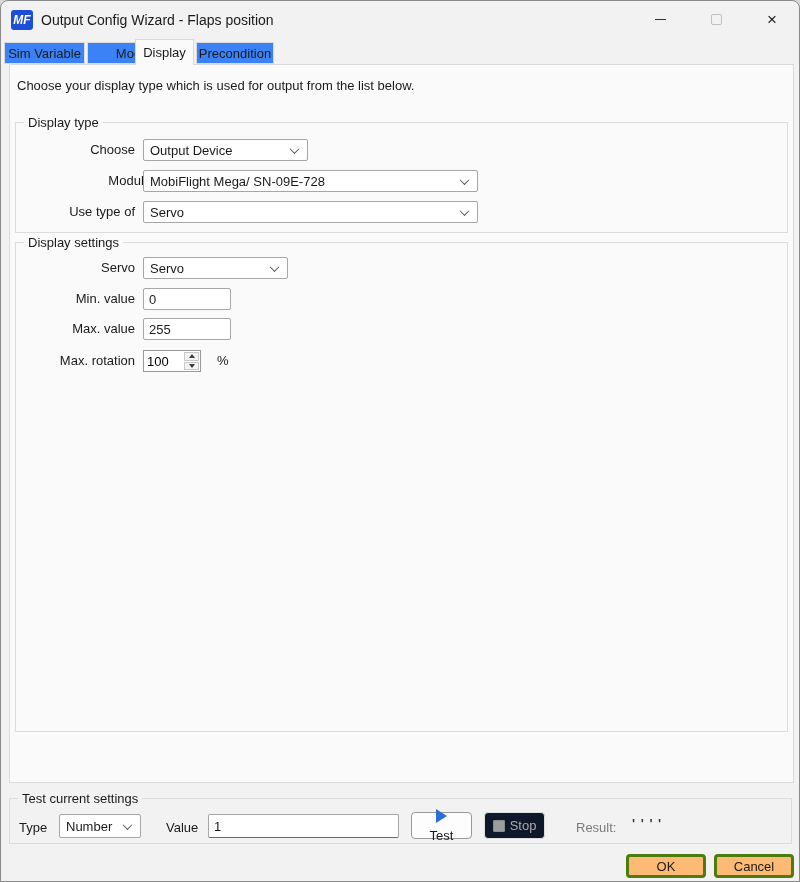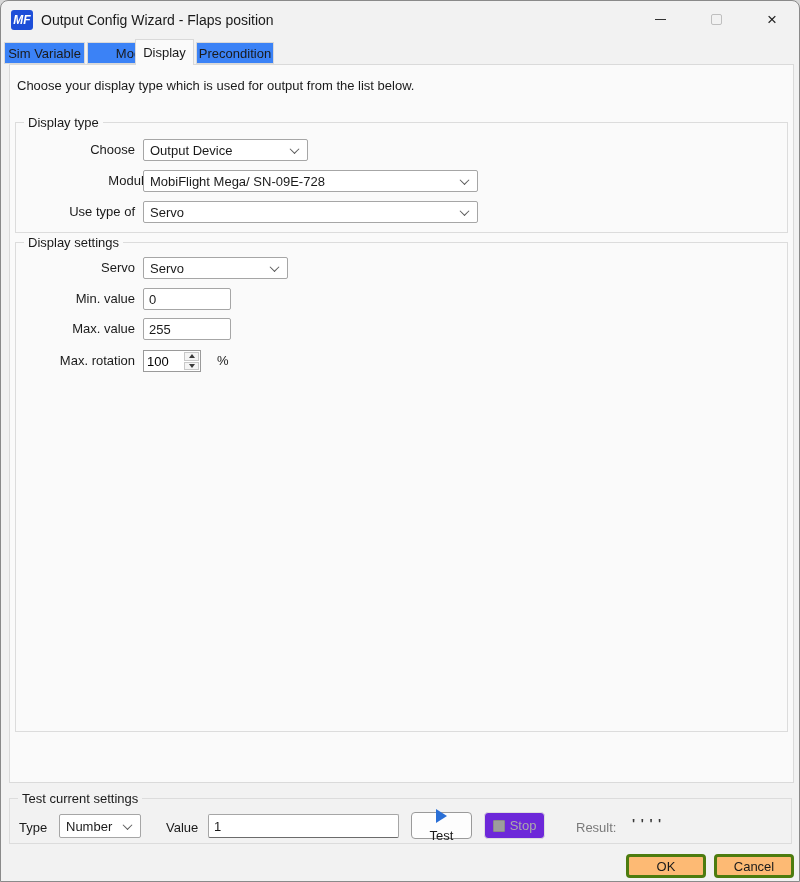--- a/index.html
+++ b/index.html
@@ -64,21 +64,21 @@
   .spin { width:17px; display:flex; flex-direction:column; gap:1px; padding:1px; background:#fff; }
   .spin-btn { flex:1; border:1px solid #c8c8c8; background:#f4f4f4; display:flex; align-items:center; justify-content:center; }
   .tri-up   { width:0; height:0; border-left:3.5px solid transparent; border-right:3.5px solid transparent; border-bottom:4px solid #3a3a3a; }
   .tri-down { width:0; height:0; border-left:3.5px solid transparent; border-right:3.5px solid transparent; border-top:4px solid #3a3a3a; }
   .unit { position:absolute; }
   
   .btn {
     position:absolute; background:#fdfdfd; border:1px solid #9a9a9a; border-radius:4px;
     display:flex; align-items:center; justify-content:center; gap:5px; font-size:13px;
   }
-  .btn.disabled { background:#6d28d9; border-color:#dedede; color:#ababab; }
+  .btn.disabled { background:#0f172a; border-color:#dedede; color:#ababab; }
   .play-icon { width:0; height:0; border-top:7px solid transparent; border-bottom:7px solid transparent; border-left:11px solid #2a6fd6; }
   .stop-icon { width:12px; height:12px; background:#9d9d9d; border:1px solid #8a8a8a; border-radius:1px; }
   .result-label { position:absolute; color:#7a7a7a; }
   .result-value { position:absolute; color:#3a3a3a; font-weight:bold; letter-spacing:1px; }
   .footer-btn {
     position:absolute; top:853px; width:80px; height:24px; background:#fdba74;
     border:3px solid #4d7c0f; border-radius:4px; display:flex; align-items:center; justify-content:center;
     font-size:13px;
   }
 </style>

